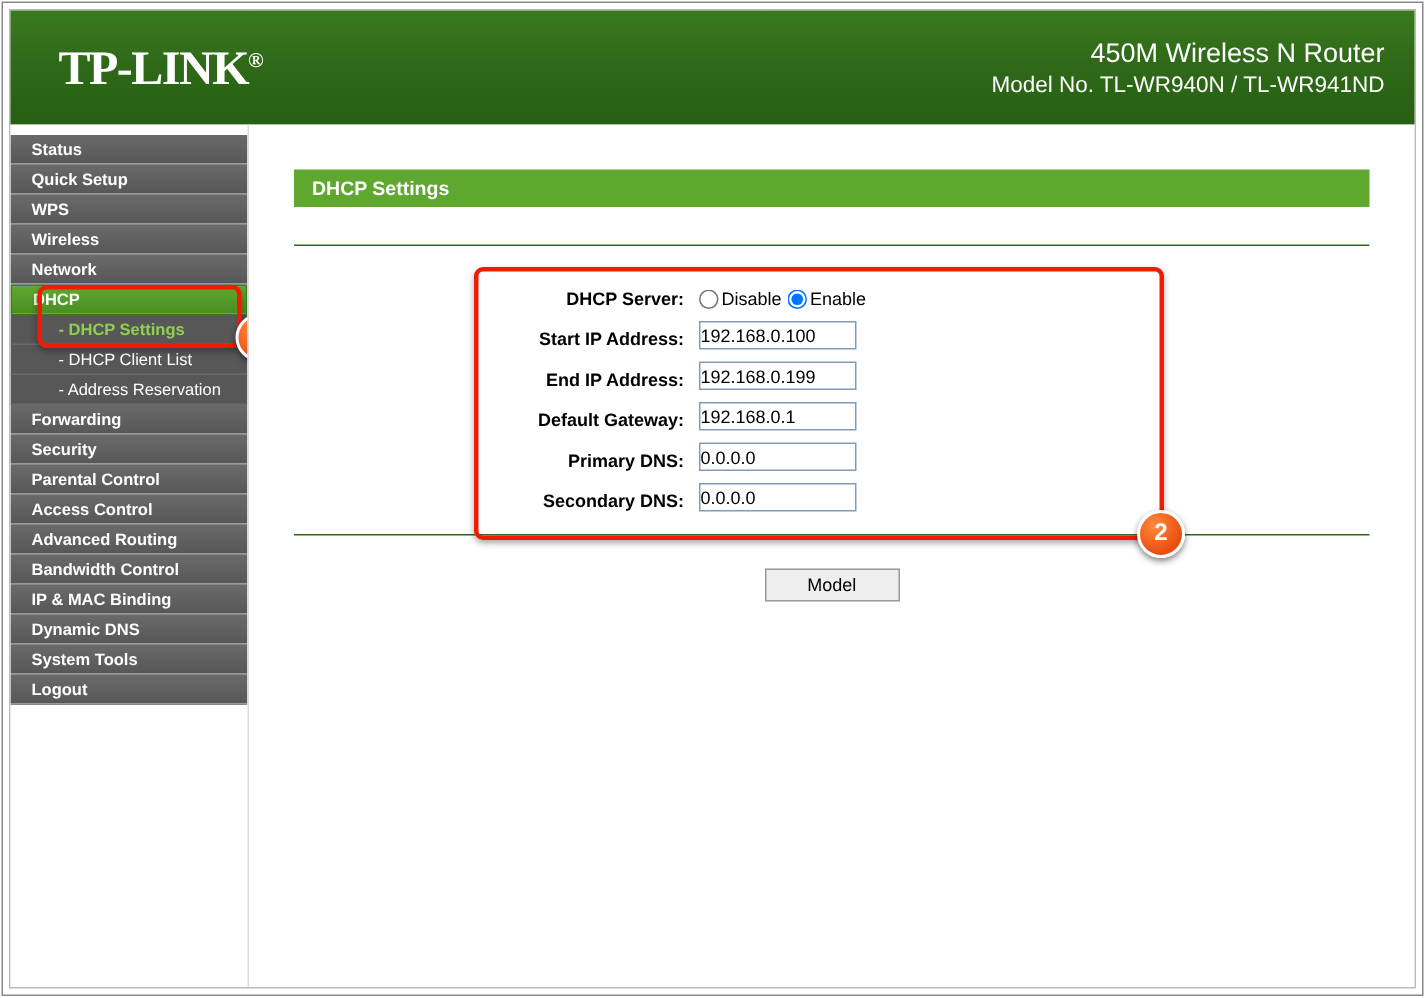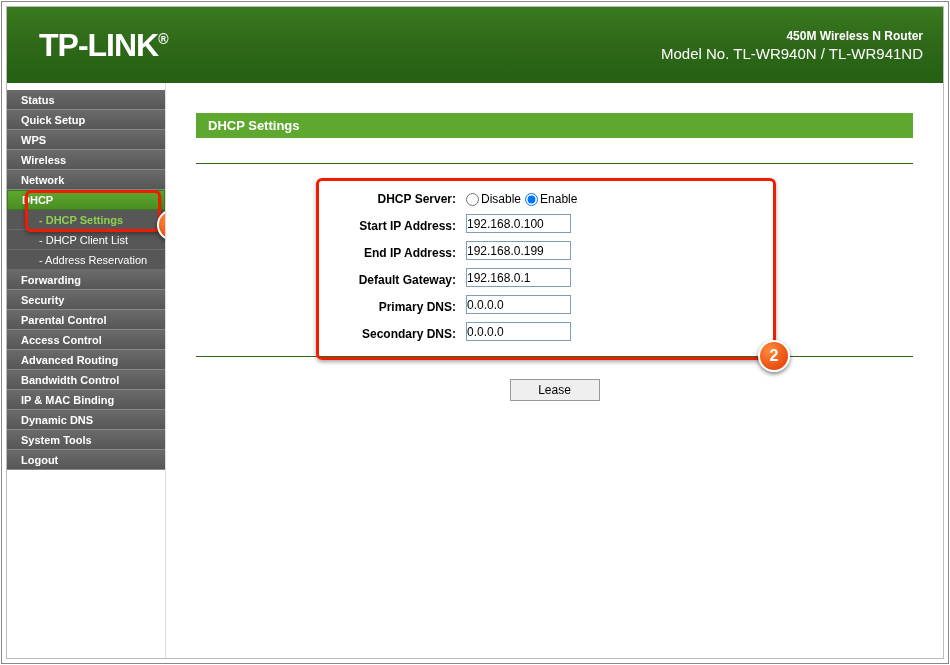--- a/index.html
+++ b/index.html
@@ -10,24 +10,24 @@
 
 .header {
   height: 76px;
   background: linear-gradient(to bottom, #3a7a1f 0%, #2e6818 50%, #256013 100%);
   display: flex;
   align-items: center;
   justify-content: space-between;
   padding: 0 20px 0 32px;
   color: #fff;
 }
-.logo { font-family: Liberation Sans, sans-serif; font-size: 32px; font-weight: bold; letter-spacing: -1px; }
+.logo { font-family: Liberation Serif, serif; font-size: 32px; font-weight: bold; letter-spacing: -1px; }
 .logo .reg { font-size: 14px; vertical-align: super; }
 .header-right { text-align: right; }
-.header-title { font-size: 12px; font-weight: bold; }
+.header-title { font-size: 18px; font-weight: normal; }
 .header-model { font-size: 15px; margin-top: 2px; }
 
 .body { display: flex; flex: 1; overflow: hidden; }
 
 .sidebar {
   width: 158px;
   background: #fff;
   padding-top: 7px;
   flex-shrink: 0;
 }
@@ -257,18 +257,18 @@
           </div>
 
           <div class="anno-red-box" style="left:120px; top:0px; width:460px; height:182px;"></div>
           <div class="anno-badge" style="left:562px; top:162px;">
               <span>2</span>
             </div>
         </div>
 
         <hr class="hr-line">
         <div class="save-row">
-          <button class="save-btn">Lease</button>
+          <button class="save-btn">Model</button>
         </div>
       </div>
     </div>
   </div>
 </div>
 
 </body></html>

